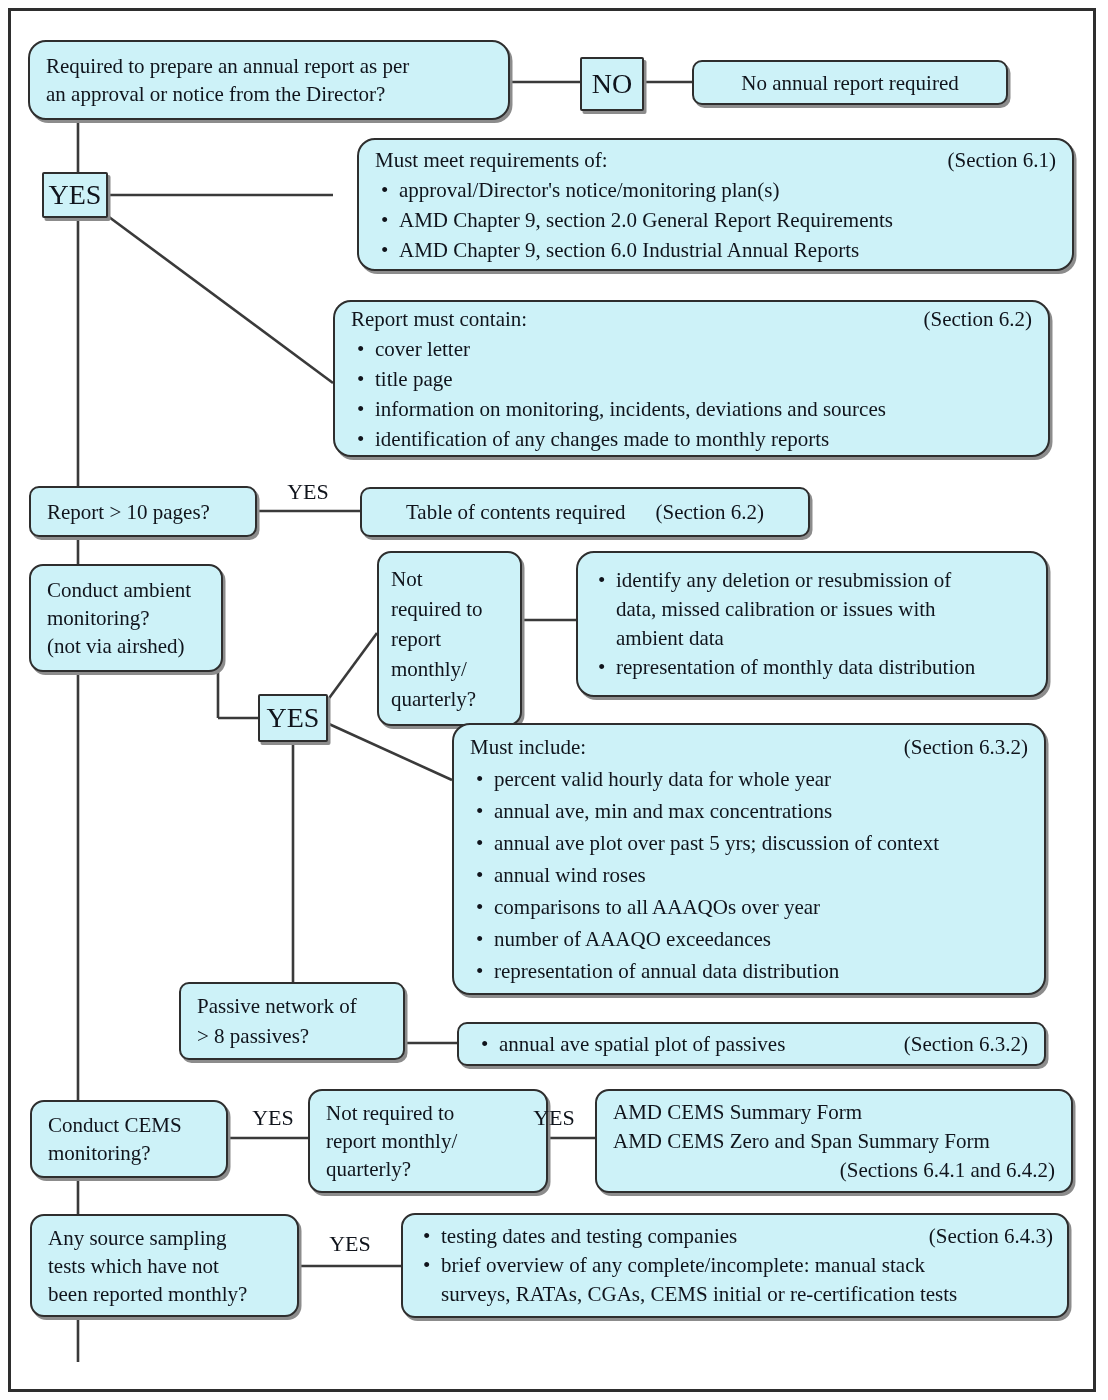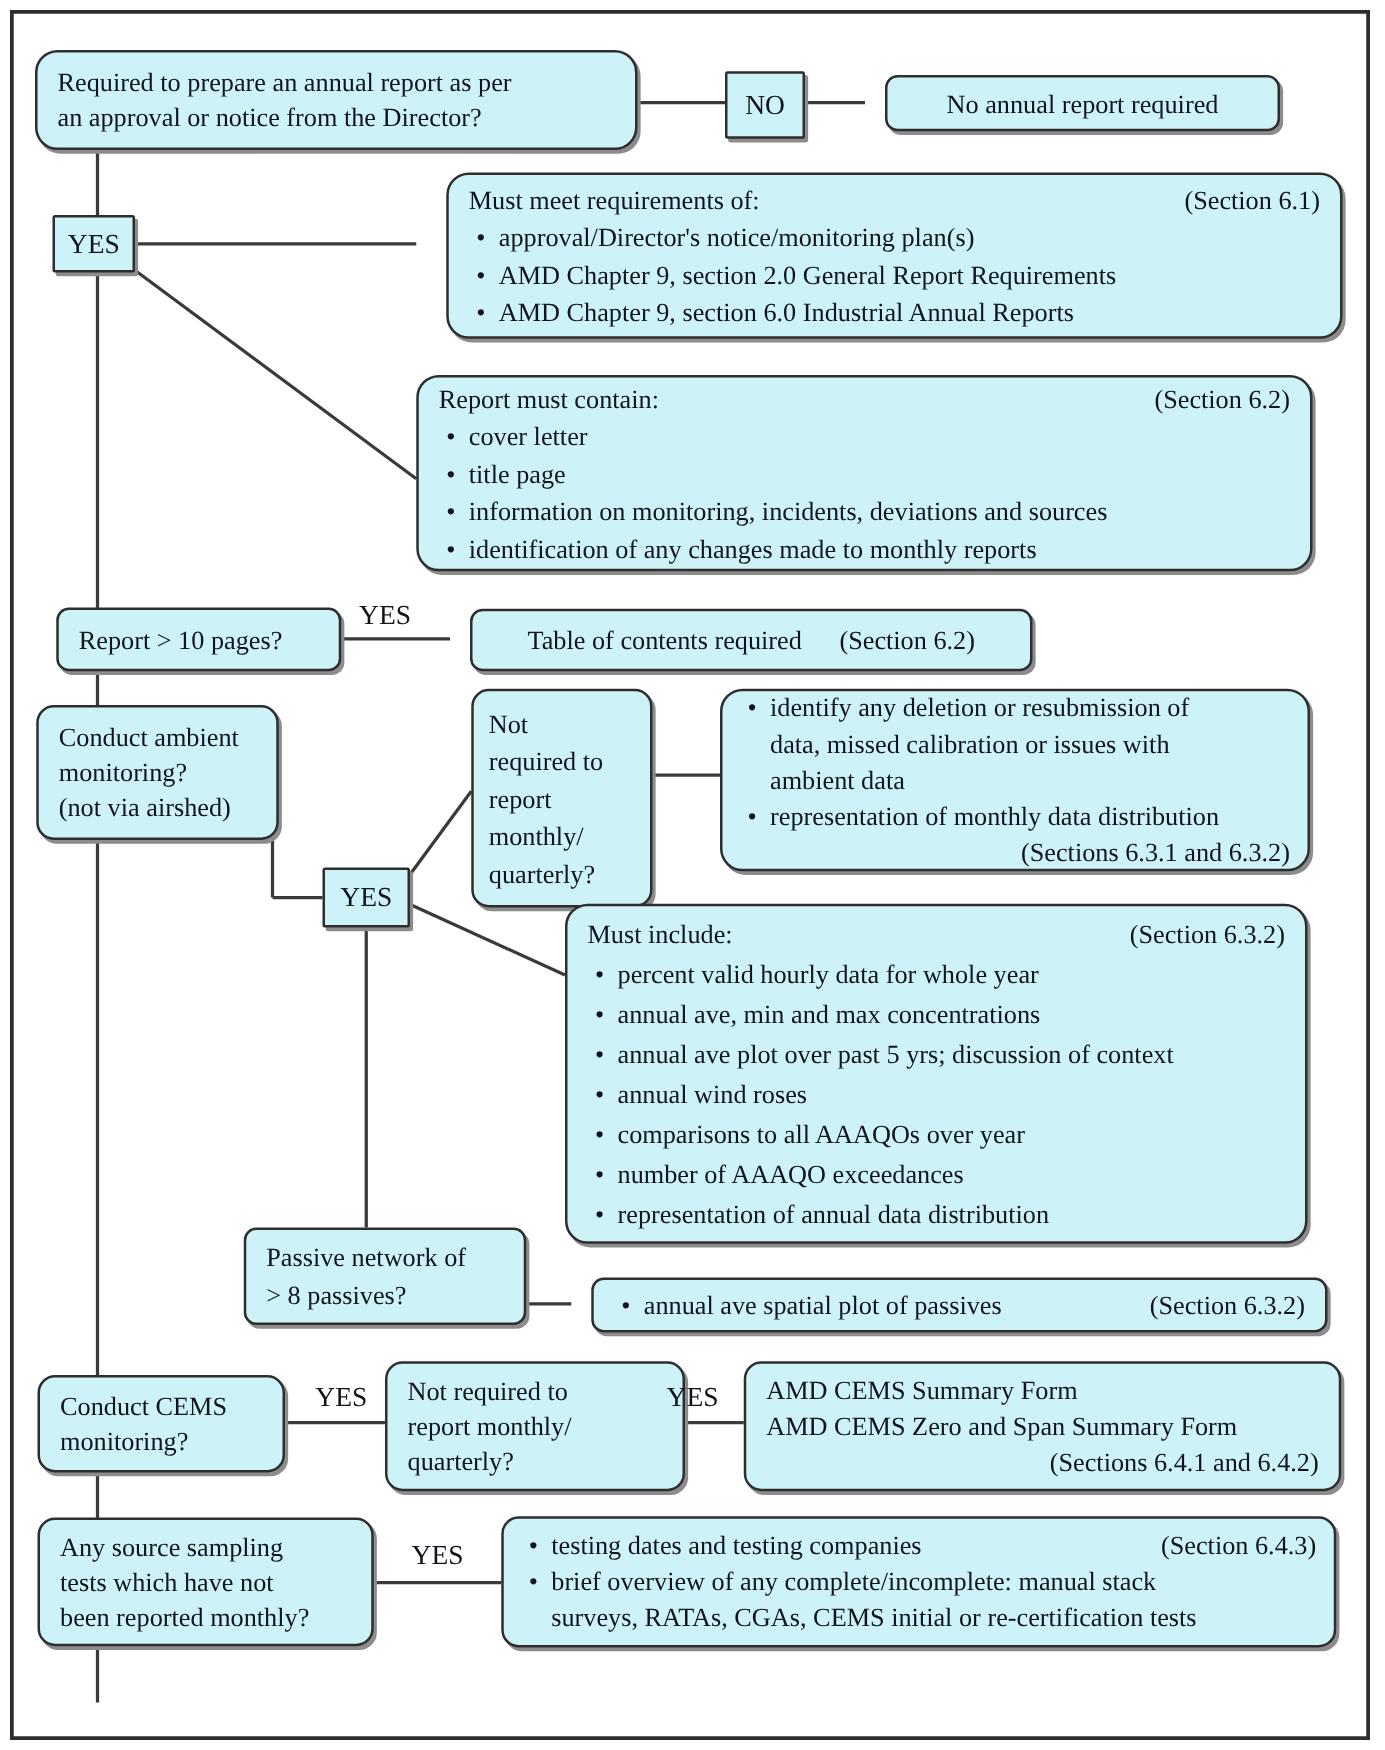--- a/index.html
+++ b/index.html
@@ -17,22 +17,22 @@
   .box{
     position:absolute;box-sizing:border-box;
     background:var(--box-fill,#cdf2f8);
     border:2.5px solid var(--box-border,#2e2e2e);
     border-radius:14px;
     box-shadow:2.5px 3px 0 var(--shadow,#8c8c8c);
     display:flex;flex-direction:column;justify-content:center;
     font-size:21px;line-height:28px;padding:0 16px;
   }
   .r18{border-radius:18px;}
-  .r10{border-radius:10px;margin-left:16px;}
-  .sq{border-radius:2px;padding:16px;align-items:center;font-size:22px;}
+  .r10{border-radius:10px;}
+  .sq{border-radius:2px;padding:16px;align-items:center;font-size:28px;}
   .ctr{align-items:center;text-align:center;}
   .rowbox{flex-direction:row;align-items:center;}
   .lh29{line-height:29px;}
   .lh30{line-height:30px;}
   .lh32{line-height:32px;}
   .trow{display:flex;justify-content:space-between;}
   .brow{display:flex;}
   .bch{width:24px;box-sizing:border-box;padding-left:6px;flex:none;}
   .btx{flex:1;}
   .sec{text-align:right;}
@@ -159,21 +159,20 @@
       <div class="btx">
         <div>identify any deletion or resubmission of</div>
         <div>data, missed calibration or issues with</div>
         <div>ambient data</div>
       </div>
     </div>
     <div class="brow">
       <span class="bch">•</span>
       <span class="btx">representation of monthly data distribution</span>
     </div>
-    <div class="sec">(Sections 6.3.1 and 6.3.2)</div>
   </div>
 
   <div class="box r18 lh32" style="left:452px;top:723px;width:594px;height:272px;">
     <div class="trow">
       <span>Must include:</span>
       <span>(Section 6.3.2)</span>
     </div>
     <div class="brow">
       <span class="bch">•</span>
       <span class="btx">percent valid hourly data for whole year</span>

